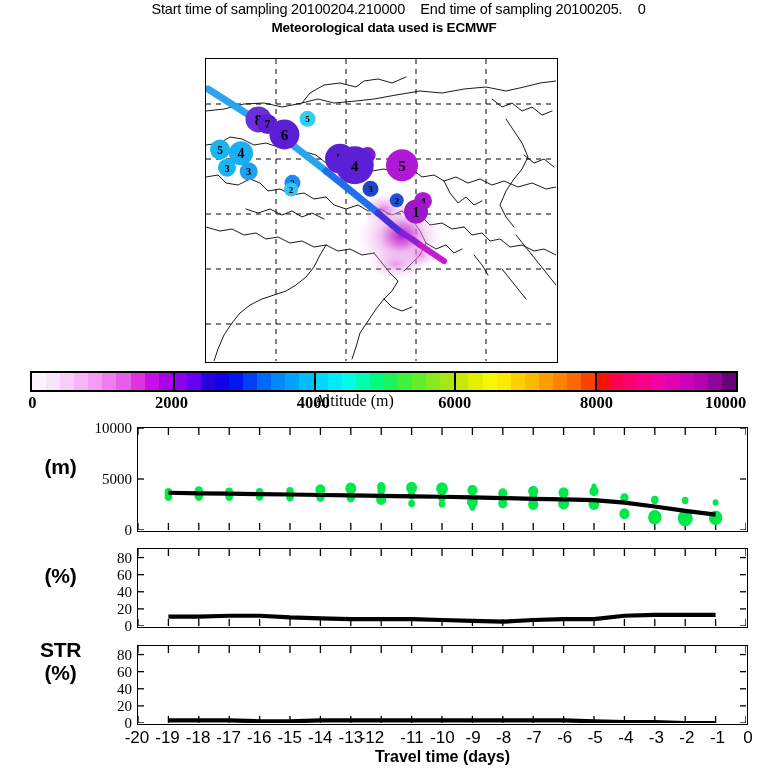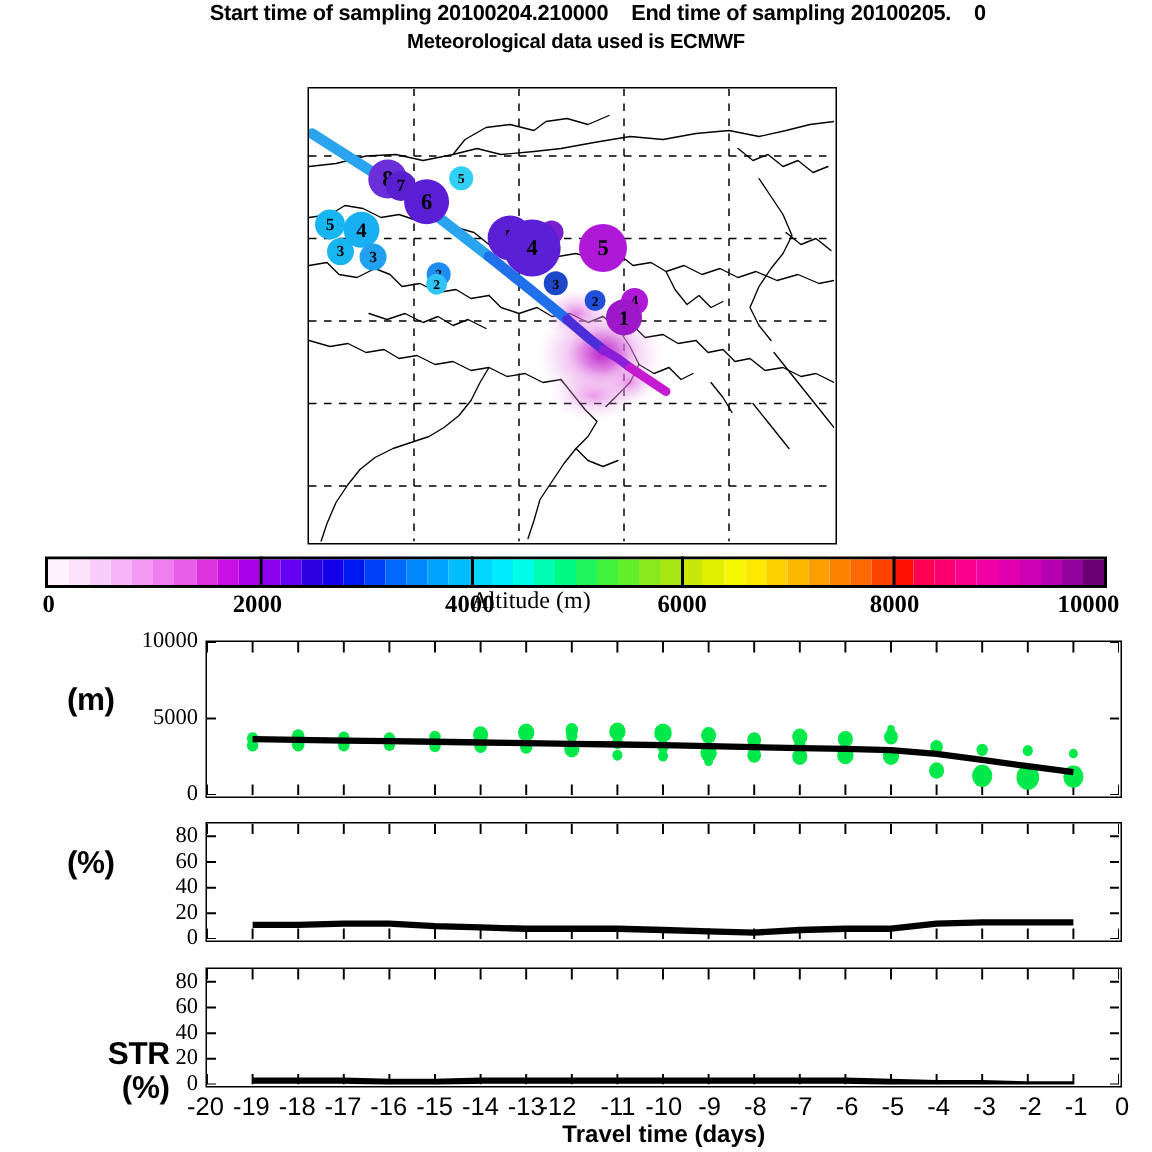--- a/index.html
+++ b/index.html
@@ -3,21 +3,21 @@
 <meta charset="utf-8">
 <title>Retroplume summary</title>
 <style>
   html,body{margin:0;padding:0;background:#ffffff;}
   body{width:768px;height:768px;position:relative;overflow:hidden;
        font-family:"Liberation Sans",sans-serif;color:#000;}
   .abs{position:absolute;}
   
   #title-block{left:0;top:0;width:768px;text-align:center;}
   .t-main{font-size:15.5px;font-weight:bold;letter-spacing:-.1px;line-height:19px;}
-  .t-sub{font-size:14.5px;font-weight:bold;letter-spacing:-.2px;line-height:19px;
+  .t-sub{font-size:14.5px;font-weight:normal;letter-spacing:-.2px;line-height:19px;
          white-space:pre;margin-left:29px;}
   .t-met{font-size:13.5px;font-weight:bold;letter-spacing:-.2px;line-height:17px;}
   
   #map-frame{left:205px;top:58px;width:353px;height:305px;
              border:1.5px solid #000;box-sizing:border-box;background:#fff;overflow:hidden;}
   #map-svg{position:absolute;left:0;top:0;}
   .grid-line{stroke:#000;stroke-width:1;stroke-dasharray:5 5;fill:none;}
   .coast{stroke:#000;stroke-width:.9;fill:none;stroke-linejoin:round;stroke-linecap:round;}
   .traj{fill:none;stroke-linecap:round;stroke-linejoin:round;}
   .marker-lbl{font-family:"Liberation Serif",serif;font-weight:bold;
@@ -419,21 +419,21 @@
   </svg>
 </div>
 <div id="abl-ylabels">
     <div class="ylab" style="left: 60px; width: 72px; top: 626.4px;">0</div>
     <div class="ylab" style="left: 60px; width: 72px; top: 609.289px;">20</div>
     <div class="ylab" style="left: 60px; width: 72px; top: 592.178px;">40</div>
     <div class="ylab" style="left: 60px; width: 72px; top: 575.067px;">60</div>
     <div class="ylab" style="left: 60px; width: 72px; top: 557.956px;">80</div>
   </div>
 
-<div class="prow-label abs" style="left:8px;top:691px;width:105px;text-align:right;">
+<div class="prow-label abs" style="left:8px;top:638px;width:105px;">
   <div>STR</div>
   <div>(%)</div>
 </div>
 <div class="panel" id="panel-str">
   <svg width="608" height="77" viewBox="0 0 608 77">
     <g id="str-ticks">
         <line x1="0" y1="0" x2="0" y2="7" class="tickmark"></line>
         <line x1="0" y1="70" x2="0" y2="77" class="tickmark"></line>
         <line x1="30.400000000000002" y1="0" x2="30.400000000000002" y2="7" class="tickmark"></line>
         <line x1="30.400000000000002" y1="70" x2="30.400000000000002" y2="77" class="tickmark"></line>

